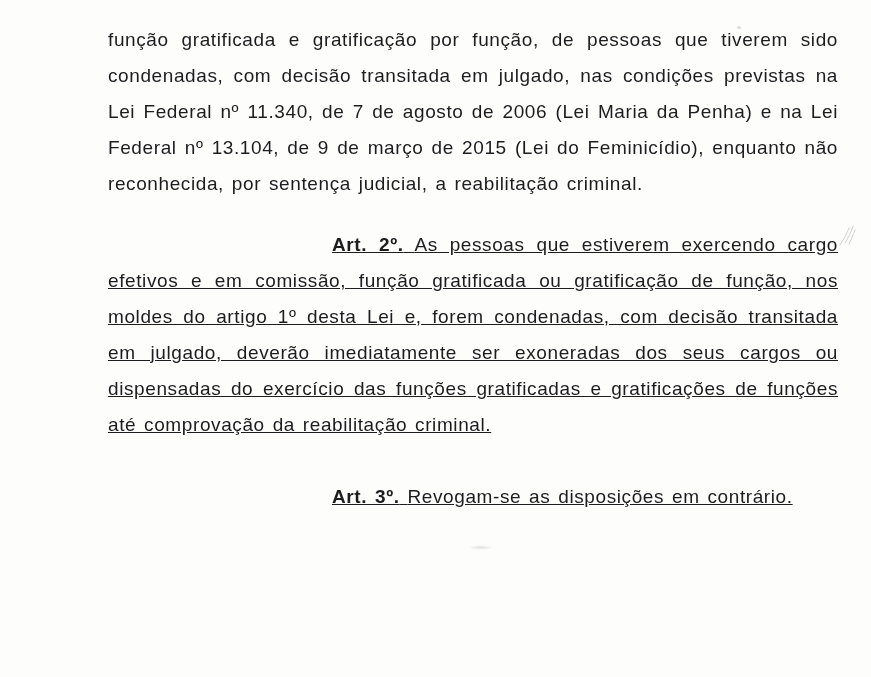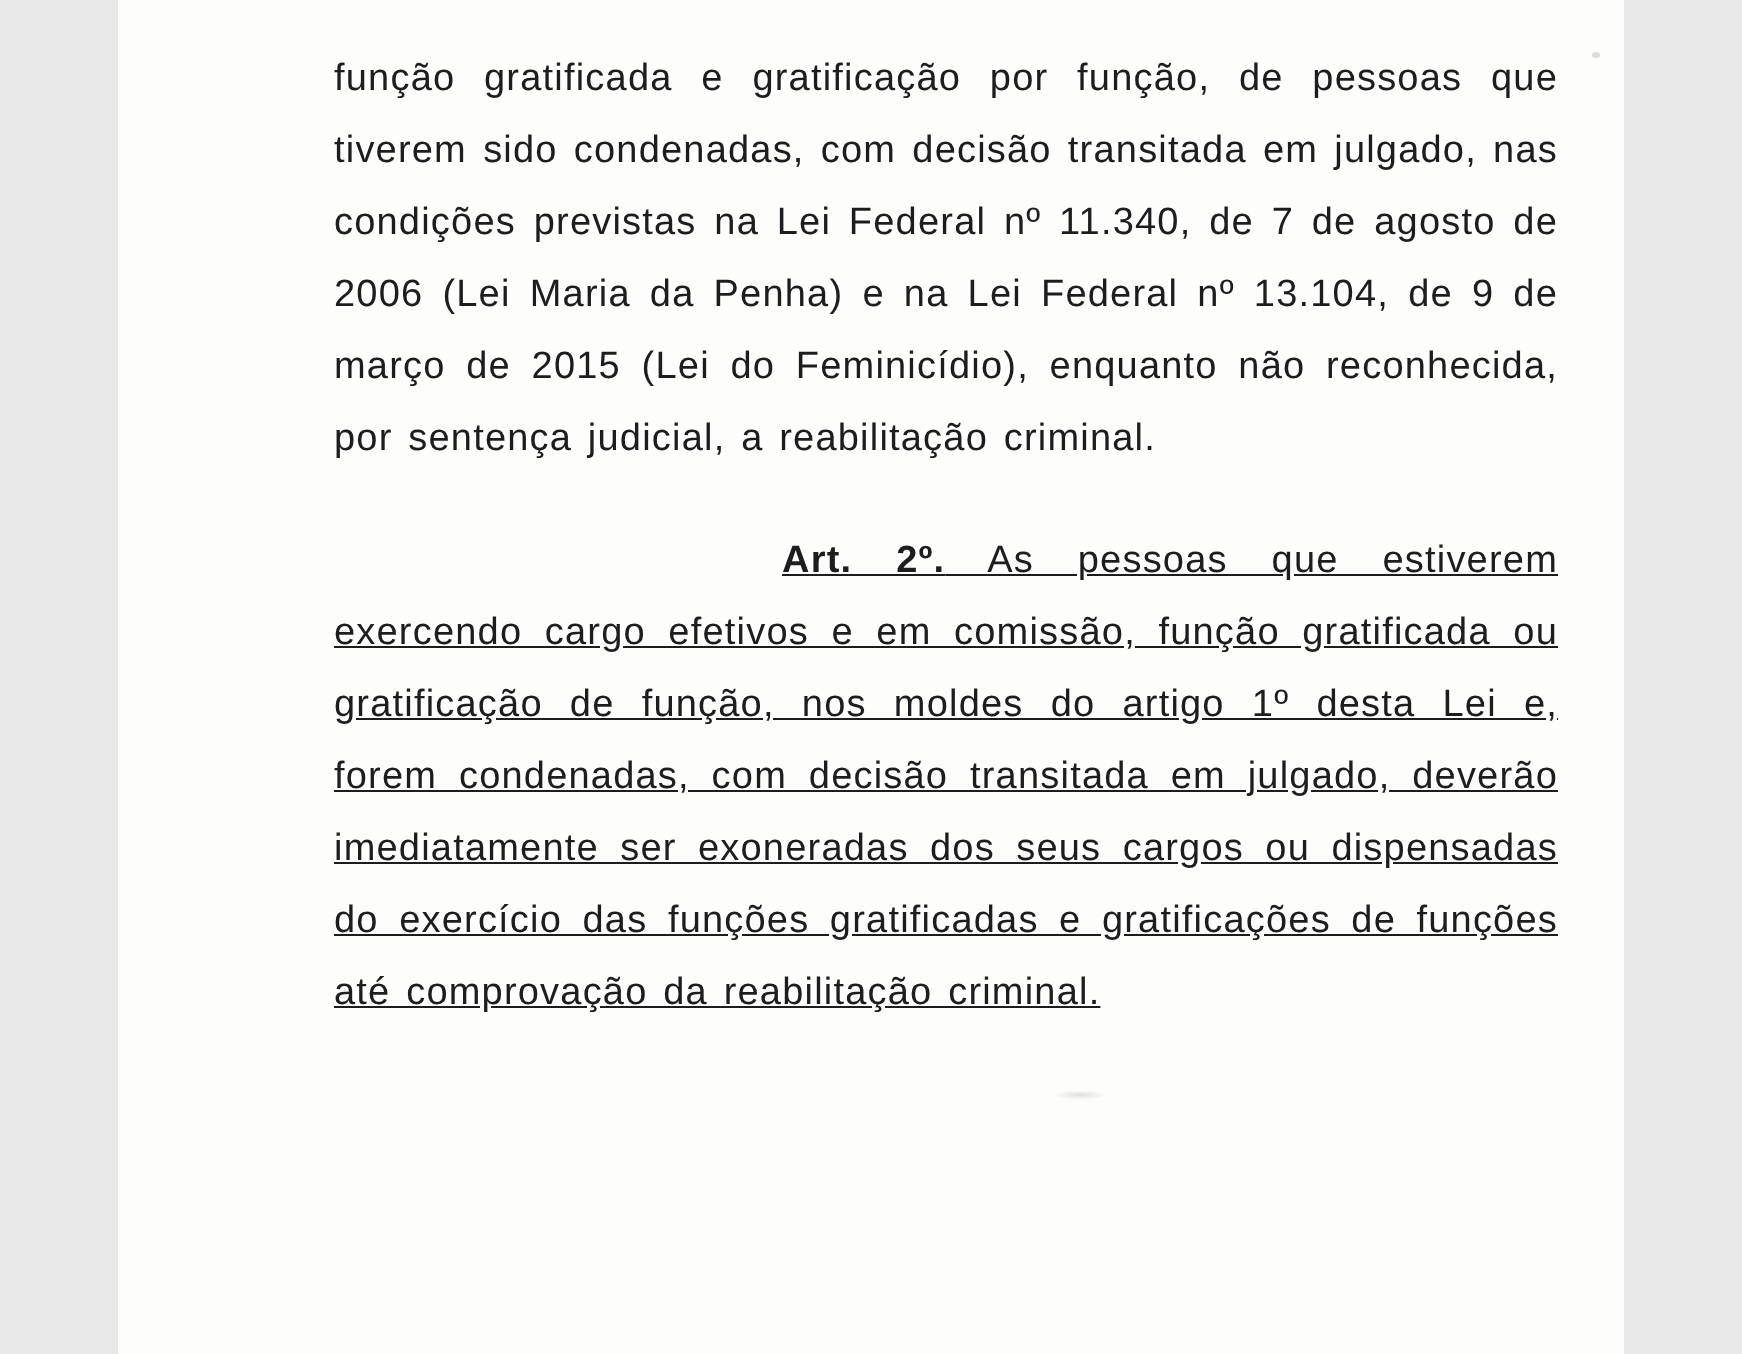--- a/index.html
+++ b/index.html
@@ -2,21 +2,21 @@
 <html lang="pt-BR"><head>
 <meta charset="utf-8">
 <style>
   html, body {
     margin: 0;
     padding: 0;
     background: #e8e8e8;
   }
   .page {
     position: relative;
-    width: 753px;
+    width: 871px;
     height: 677px;
     margin: 0 auto;
     background: #fdfdfc;
     overflow: hidden;
     box-sizing: border-box;
     padding: 22px 33px 0 108px;
     font-family: "Liberation Sans", "DejaVu Sans", sans-serif;
     font-size: 19px;
     line-height: 36px;
     letter-spacing: 0.6px;
@@ -70,20 +70,21 @@
 </style>
 </head>
 <body>
 
 <div class="page">
 
   <p class="para" id="p1"><span>função gratificada e gratificação por função, de pessoas que tiverem sido condenadas, com decisão transitada em julgado, nas condições previstas na Lei Federal nº 11.340, de 7 de agosto de 2006 (Lei Maria da Penha) e na Lei Federal nº 13.104, de 9 de março de 2015 (Lei do Feminicídio), enquanto não reconhecida, por sentença judicial, a reabilitação criminal.</span></p>
 
   <p class="para article" id="art2"><strong class="lead">Art. 2º.</strong> <span>As pessoas que estiverem exercendo cargo efetivos e em comissão, função gratificada ou gratificação de função, nos moldes do artigo 1º desta Lei e, forem condenadas, com decisão transitada em julgado, deverão imediatamente ser exoneradas dos seus cargos ou dispensadas do exercício das funções gratificadas e gratificações de funções até comprovação da reabilitação criminal.</span></p>
 
+  <p class="para article" id="art3"><strong class="lead">Art. 3º.</strong> <span>Revogam-se as disposições em contrário.</span></p>
 
 
   <svg class="scan-smudge" viewBox="0 0 24 28" xmlns="http://www.w3.org/2000/svg" aria-hidden="true">
     <path d="M4 24 C 8 18, 10 14, 13 7 M9 22 C 12 17, 15 12, 17 5 M13 23 C 15 19, 17 14, 19 9" fill="none" stroke="#a2a2a8" stroke-width="0.9" stroke-linecap="round"></path>
   </svg>
 
   <div class="scan-speck"></div>
   <div class="scan-speck-2"></div>
 
 </div>

